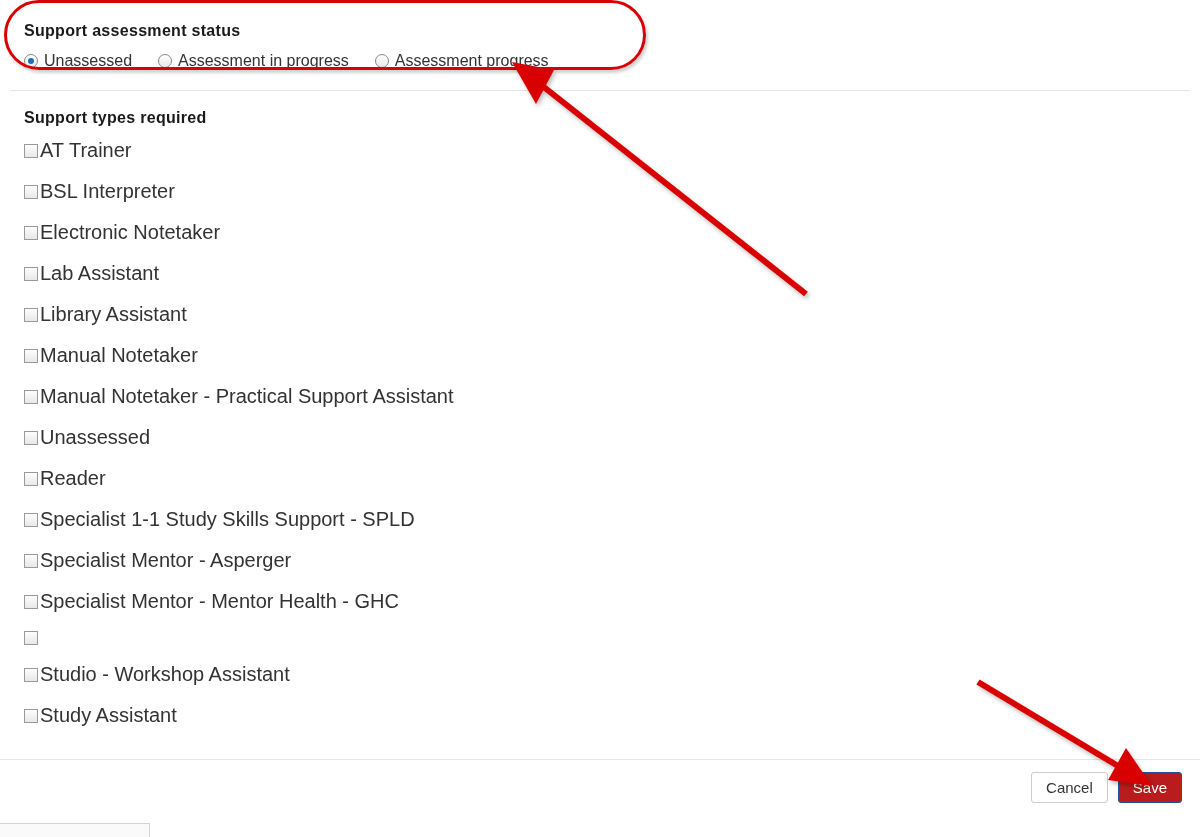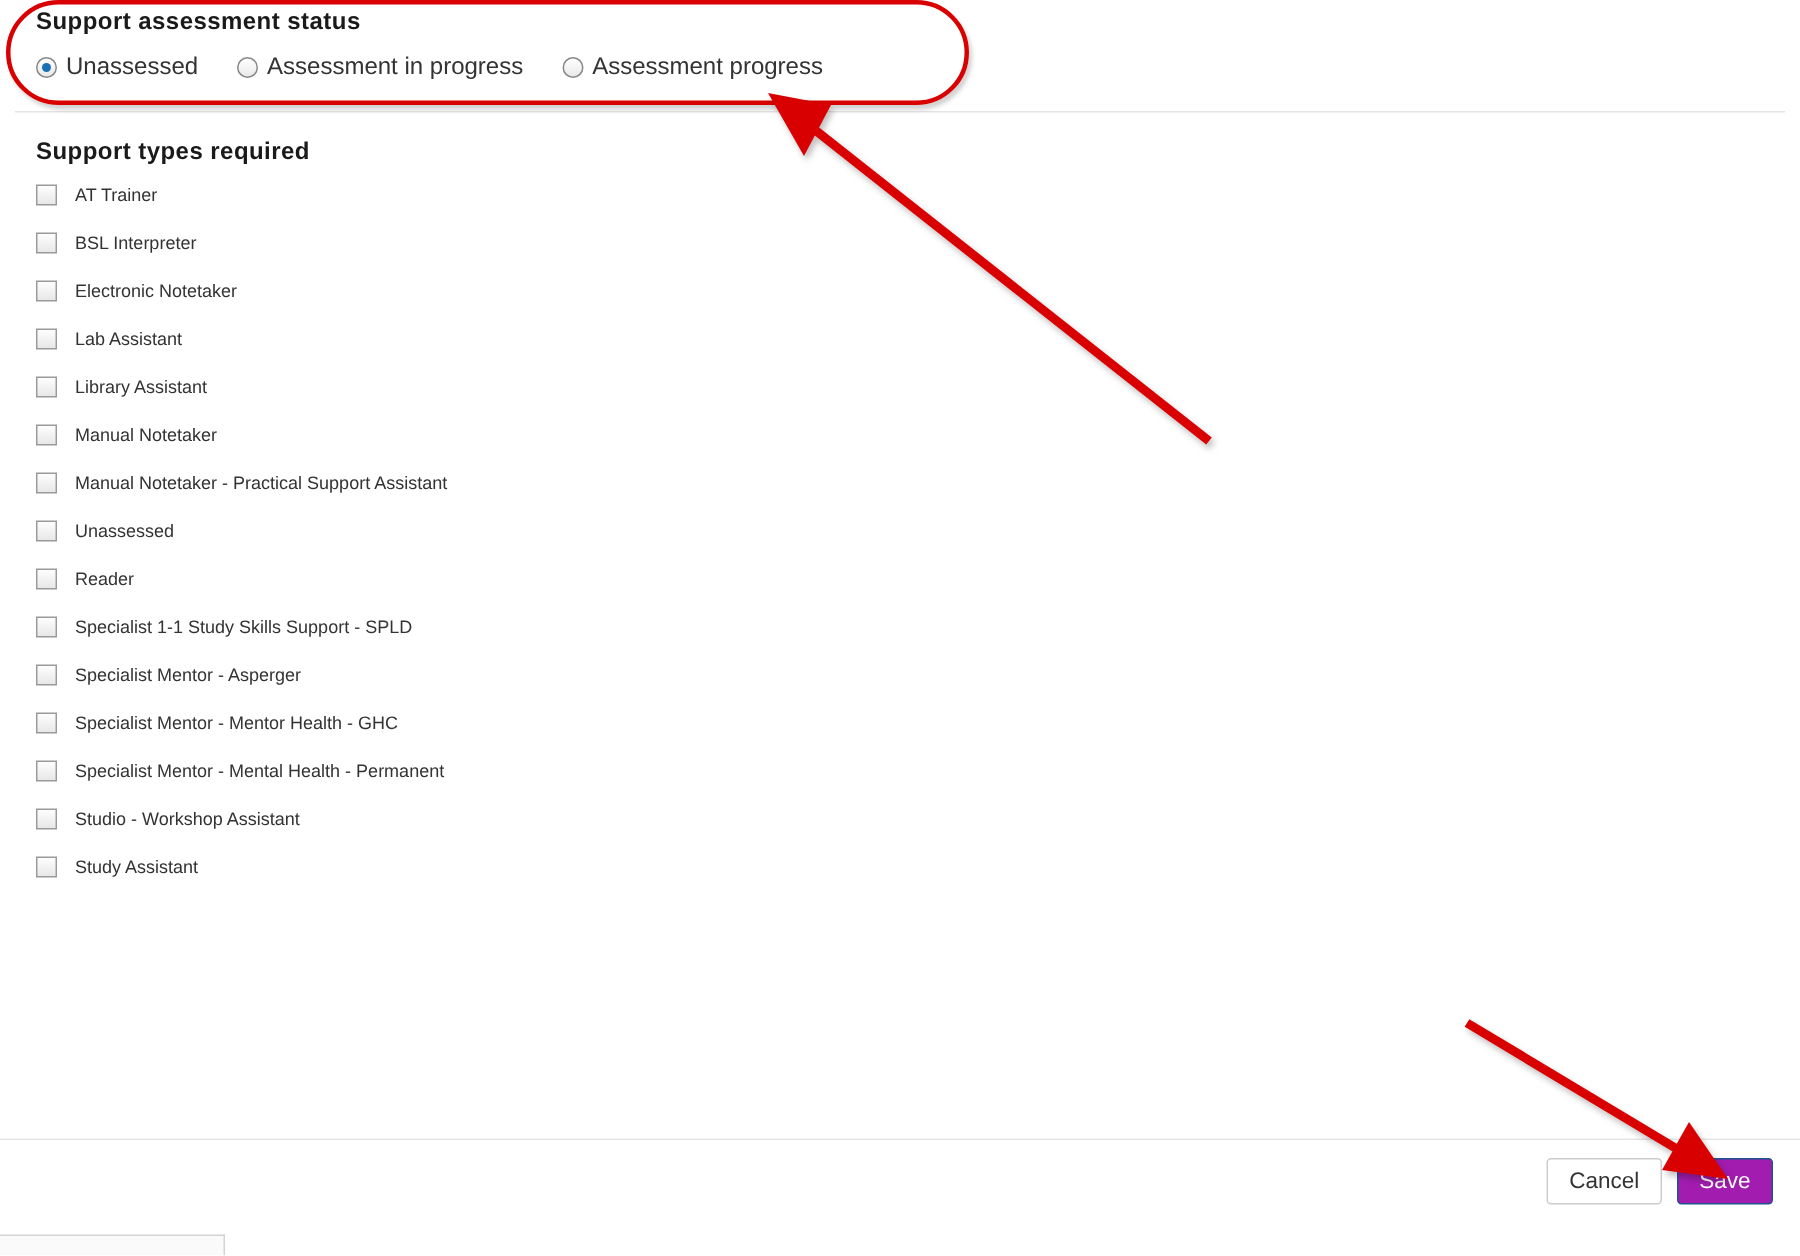--- a/index.html
+++ b/index.html
@@ -9,21 +9,21 @@
       font-family: "Segoe UI", Arial, sans-serif;
       font-size: 15px;
       color: #333;
       background: #fff;
       width: 1200px;
       height: 837px;
       position: relative;
       overflow: hidden;
     }
     .content-wrap {
-      padding: 0 10px;
+      padding: 16px 10px;
     }
     .section-heading {
       font-weight: 700;
       font-size: 16px;
       color: #1a1a1a;
       margin: 0 0 12px 0;
       letter-spacing: 0.3px;
     }
     .status-block {
       padding: 6px 14px 20px 14px;
@@ -67,22 +67,22 @@
     }
     .checkbox-list {
       display: flex;
       flex-direction: column;
       gap: 18px;
       margin-top: 12px;
     }
     .checkbox-item {
       display: inline-flex;
       align-items: center;
-      gap: 12px;
-      font-size: 12px;
+      gap: 2px;
+      font-size: 20px;
       color: #333;
       cursor: pointer;
     }
     .checkbox-box {
       width: 14px;
       height: 14px;
       border: 1px solid #9a9a9a;
       background: linear-gradient(#fdfdfd,#e8e8e8);
       display: inline-block;
     }
@@ -104,21 +104,21 @@
       border-radius: 3px;
       cursor: pointer;
       line-height: 1;
     }
     .btn-cancel {
       background: #fff;
       border: 1px solid #ccc;
       color: #333;
     }
     .btn-save {
-      background: #a21caf;
+      background: #b91c1c;
       border: 1px solid #1f5391;
       color: #fff;
     }
     
     .anno-oval {
       position: absolute;
       left: 4px;
       top: 0px;
       width: 642px;
       height: 70px;
@@ -214,21 +214,20 @@
         <label class="checkbox-item">
           <span class="checkbox-box"></span>
           <span>Specialist Mentor - Asperger</span>
         </label>
         <label class="checkbox-item">
           <span class="checkbox-box"></span>
           <span>Specialist Mentor - Mentor Health - GHC</span>
         </label>
         <label class="checkbox-item">
           <span class="checkbox-box"></span>
-          <span>Specialist Mentor - Mental Health - Permanent</span>
         </label>
         <label class="checkbox-item">
           <span class="checkbox-box"></span>
           <span>Studio - Workshop Assistant</span>
         </label>
         <label class="checkbox-item">
           <span class="checkbox-box"></span>
           <span>Study Assistant</span>
         </label>
       </div>

